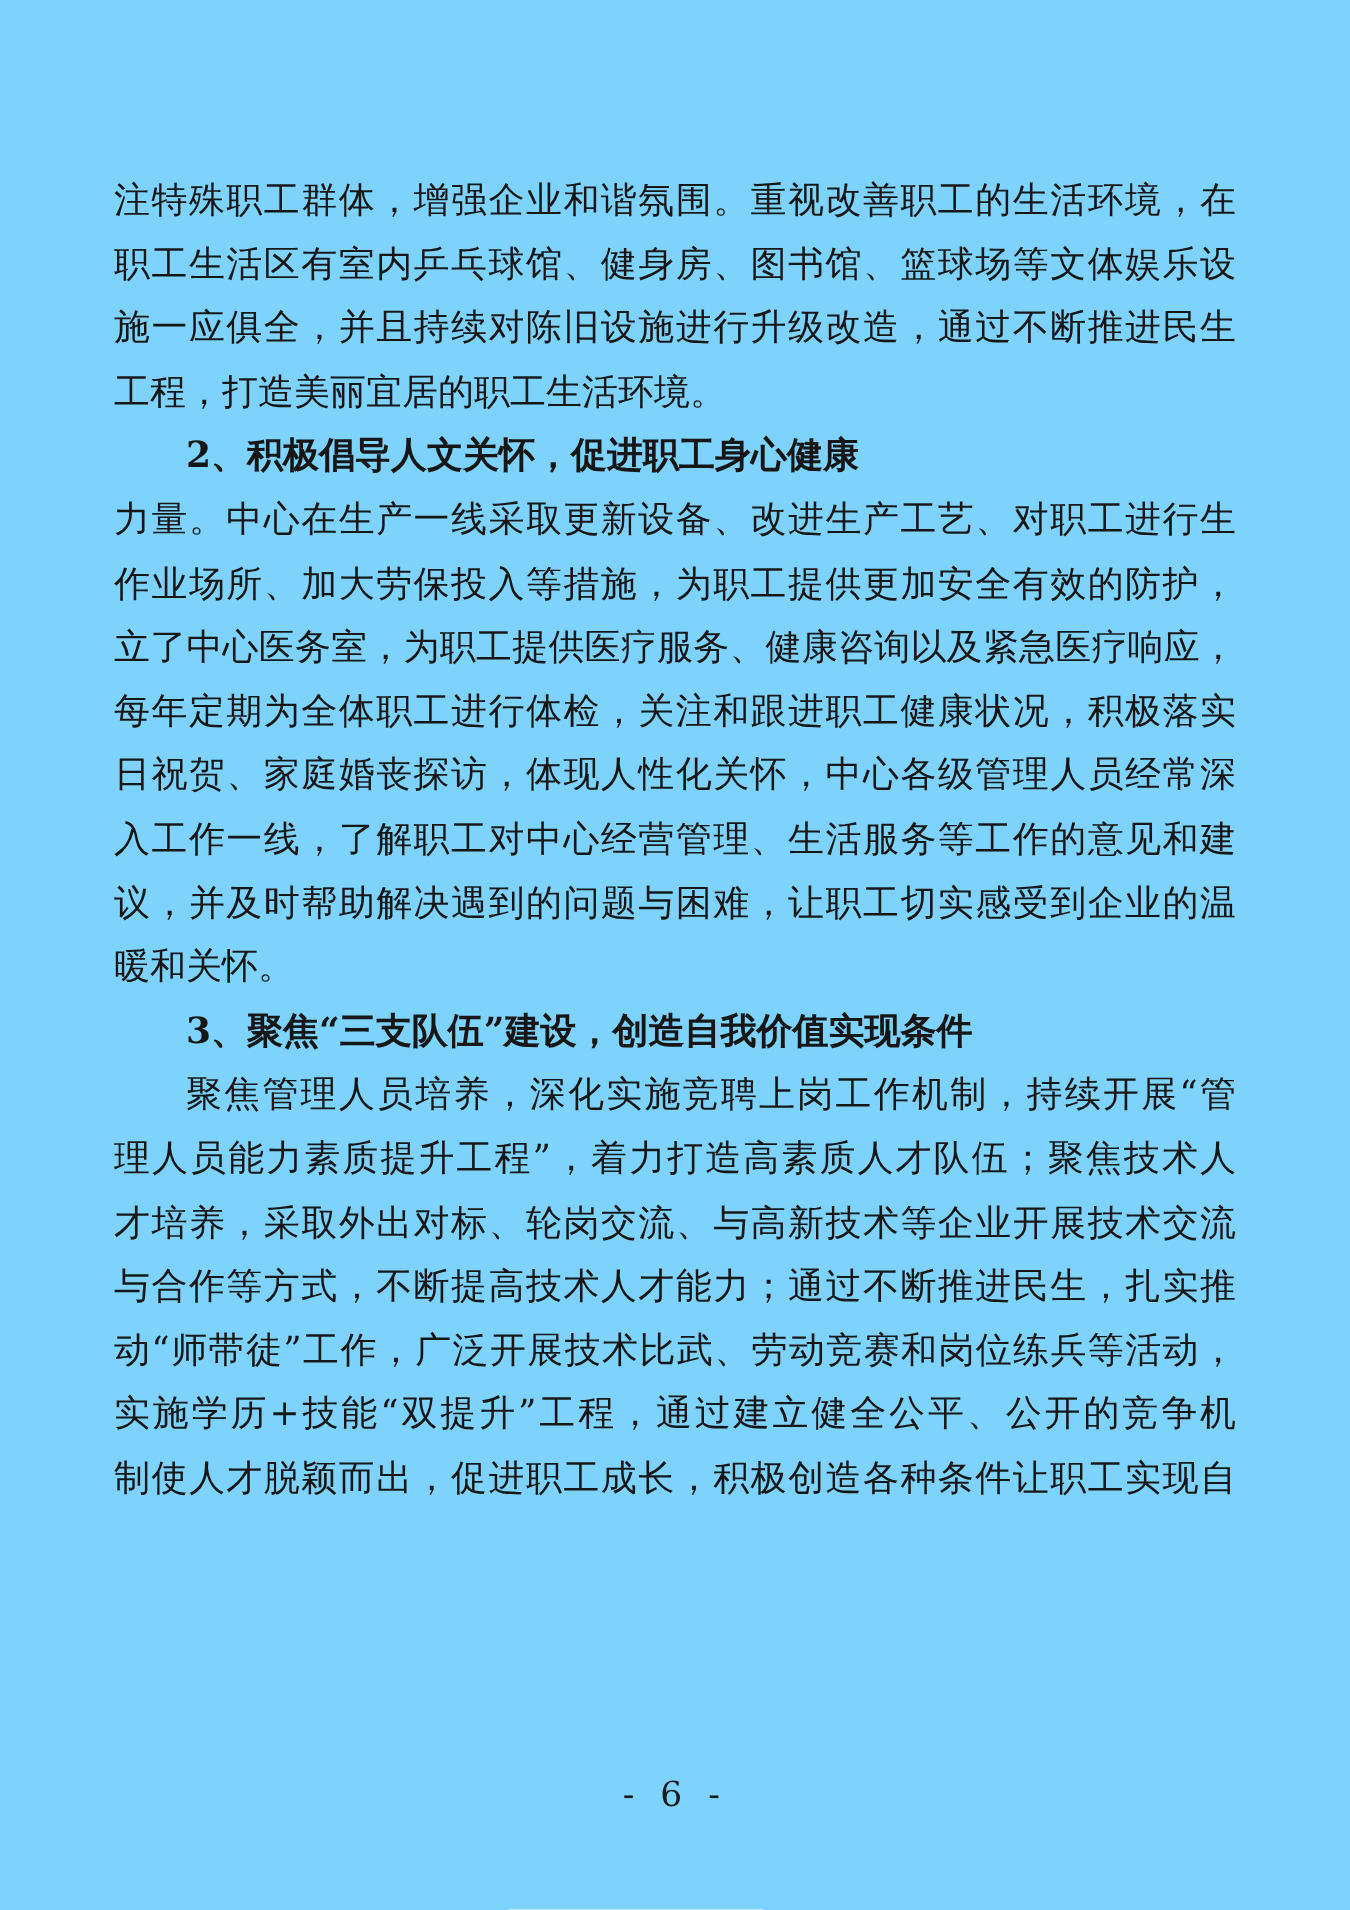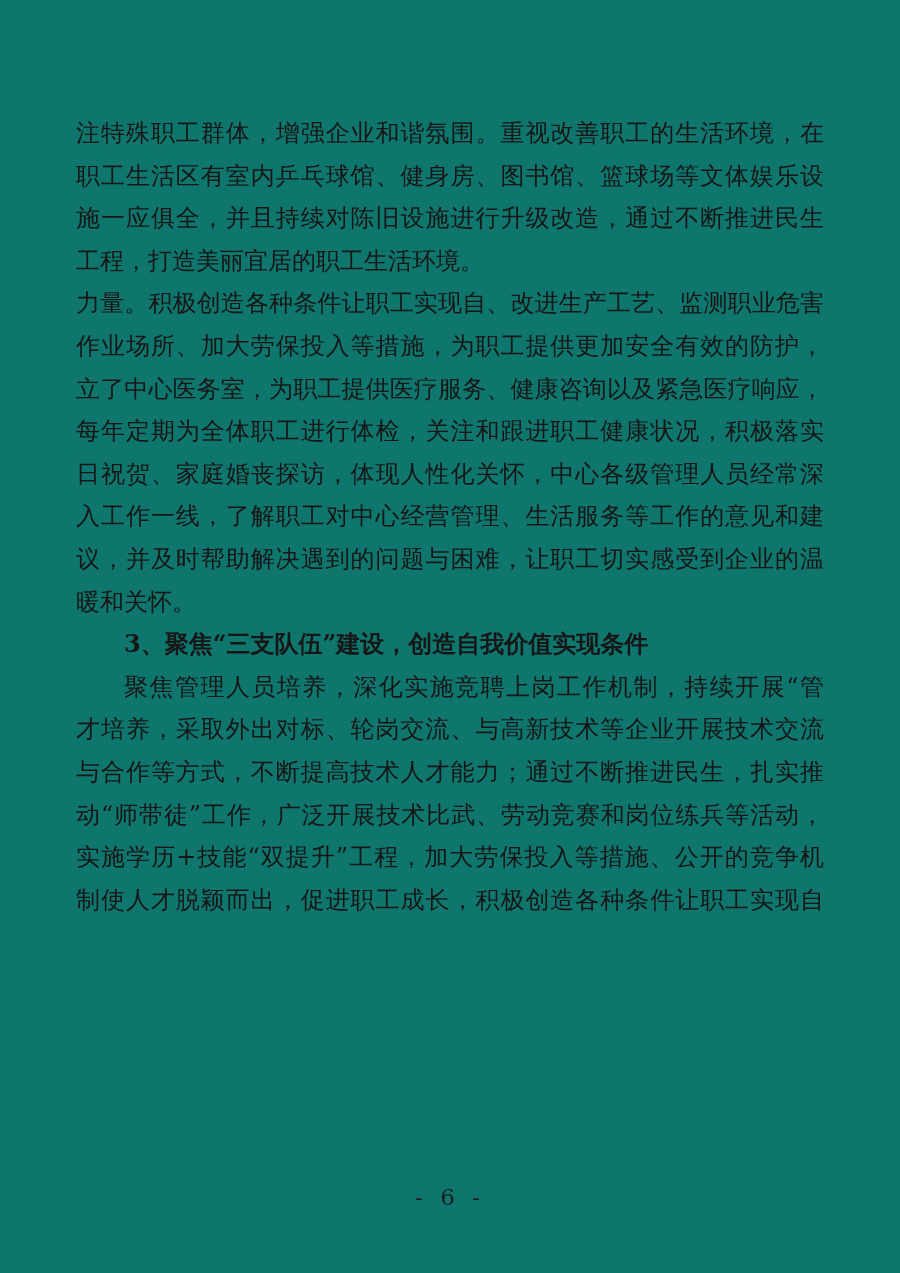--- a/index.html
+++ b/index.html
@@ -4,21 +4,21 @@
 <style>
   html, body {
     margin: 0;
     padding: 0;
     background: #ffffff;
   }
   .page {
     position: relative;
     width: 900px;
     height: 1273px;
-    background: #0f766e;
+    background: #7dd3fc;
     overflow: hidden;
     font-family: "DejaVu Serif", "Liberation Serif", serif;
     color: #161616;
   }
   .doc-body {
     position: absolute;
     left: 76px;
     top: 112px;
     width: 748px;
   }
@@ -57,30 +57,32 @@
 </style>
 </head>
 <body>
 
 <div class="page">
   <div class="doc-body">
       <div class="line">注特殊职工群体，增强企业和谐氛围。重视改善职工的生活环境，在</div>
       <div class="line">职工生活区有室内乒乓球馆、健身房、图书馆、篮球场等文体娱乐设</div>
       <div class="line">施一应俱全，并且持续对陈旧设施进行升级改造，通过不断推进民生</div>
       <div class="line end">工程，打造美丽宜居的职工生活环境。</div>
-      <div class="line">力量。积极创造各种条件让职工实现自、改进生产工艺、监测职业危害</div>
+      <div class="line end indent bold">2、积极倡导人文关怀，促进职工身心健康</div>
+      <div class="line">力量。中心在生产一线采取更新设备、改进生产工艺、对职工进行生</div>
       <div class="line">作业场所、加大劳保投入等措施，为职工提供更加安全有效的防护，</div>
       <div class="line">立了中心医务室，为职工提供医疗服务、健康咨询以及紧急医疗响应，</div>
       <div class="line">每年定期为全体职工进行体检，关注和跟进职工健康状况，积极落实</div>
       <div class="line">日祝贺、家庭婚丧探访，体现人性化关怀，中心各级管理人员经常深</div>
       <div class="line">入工作一线，了解职工对中心经营管理、生活服务等工作的意见和建</div>
       <div class="line">议，并及时帮助解决遇到的问题与困难，让职工切实感受到企业的温</div>
       <div class="line end">暖和关怀。</div>
       <div class="line end indent bold">3、聚焦“三支队伍”建设，创造自我价值实现条件</div>
       <div class="line indent">聚焦管理人员培养，深化实施竞聘上岗工作机制，持续开展“管</div>
+      <div class="line">理人员能力素质提升工程”，着力打造高素质人才队伍；聚焦技术人</div>
       <div class="line">才培养，采取外出对标、轮岗交流、与高新技术等企业开展技术交流</div>
       <div class="line">与合作等方式，不断提高技术人才能力；通过不断推进民生，扎实推</div>
       <div class="line">动“师带徒”工作，广泛开展技术比武、劳动竞赛和岗位练兵等活动，</div>
-      <div class="line">实施学历+技能“双提升”工程，加大劳保投入等措施、公开的竞争机</div>
+      <div class="line">实施学历+技能“双提升”工程，通过建立健全公平、公开的竞争机</div>
       <div class="line">制使人才脱颖而出，促进职工成长，积极创造各种条件让职工实现自</div>
     </div>
   <div class="footer">- 6 -</div>
 </div>
 
 </body></html>

